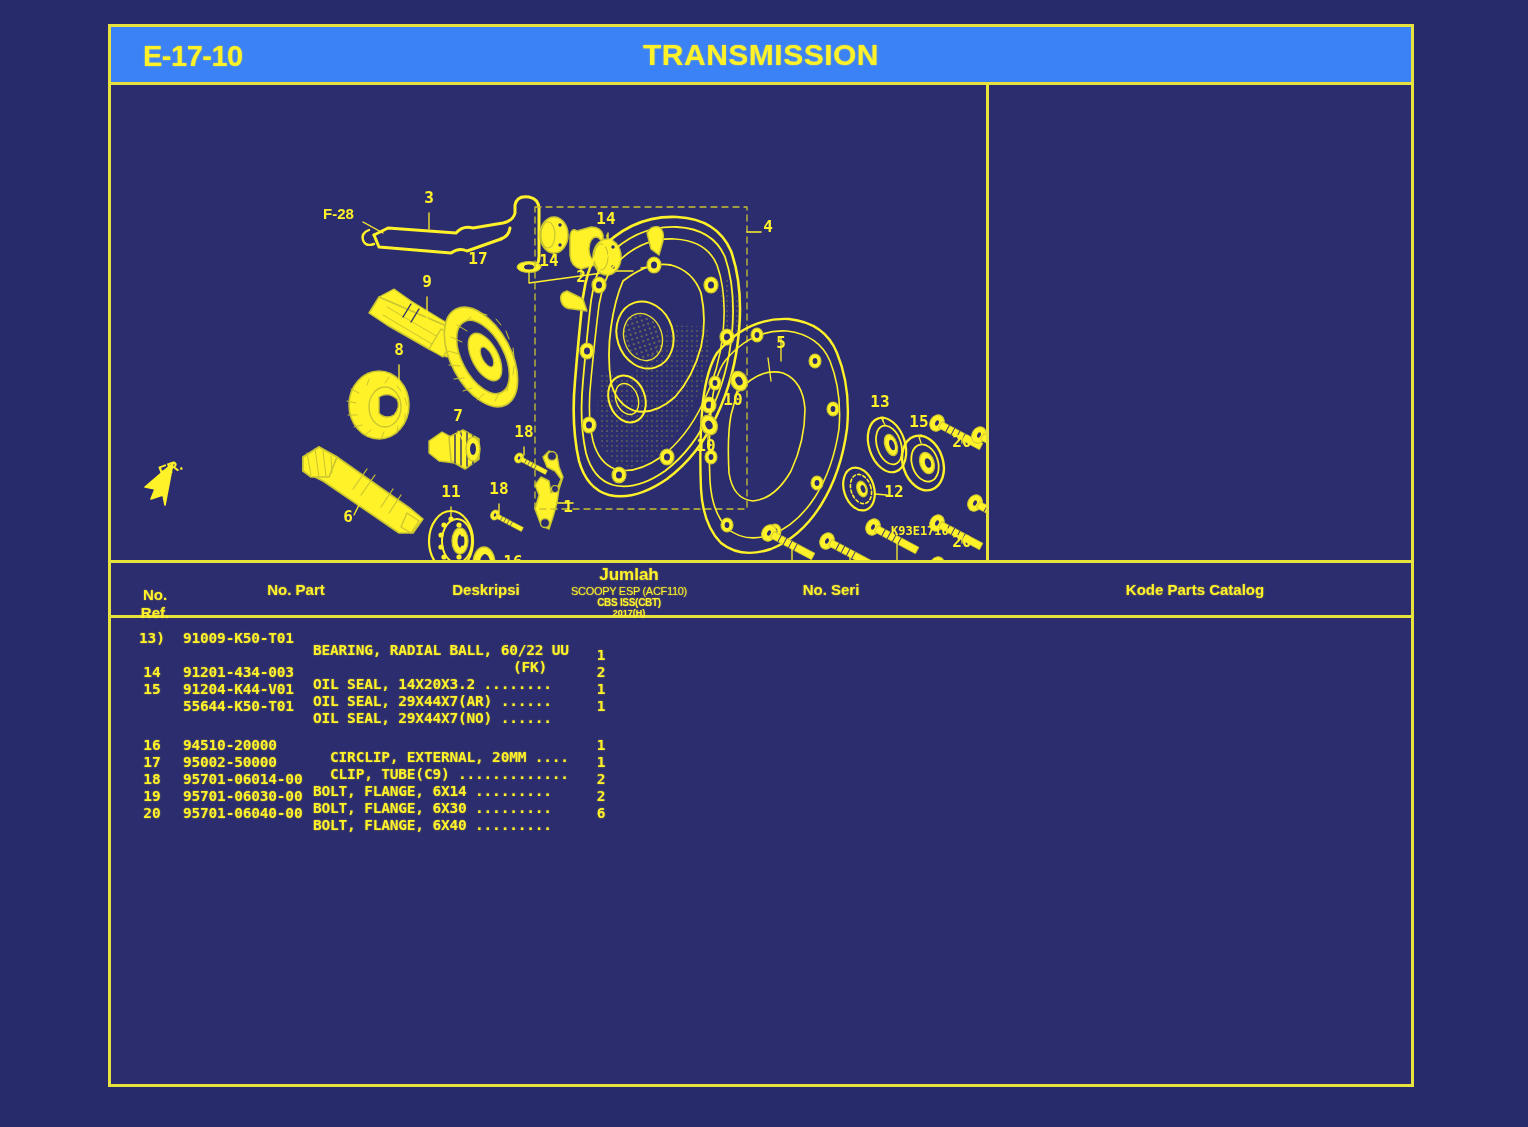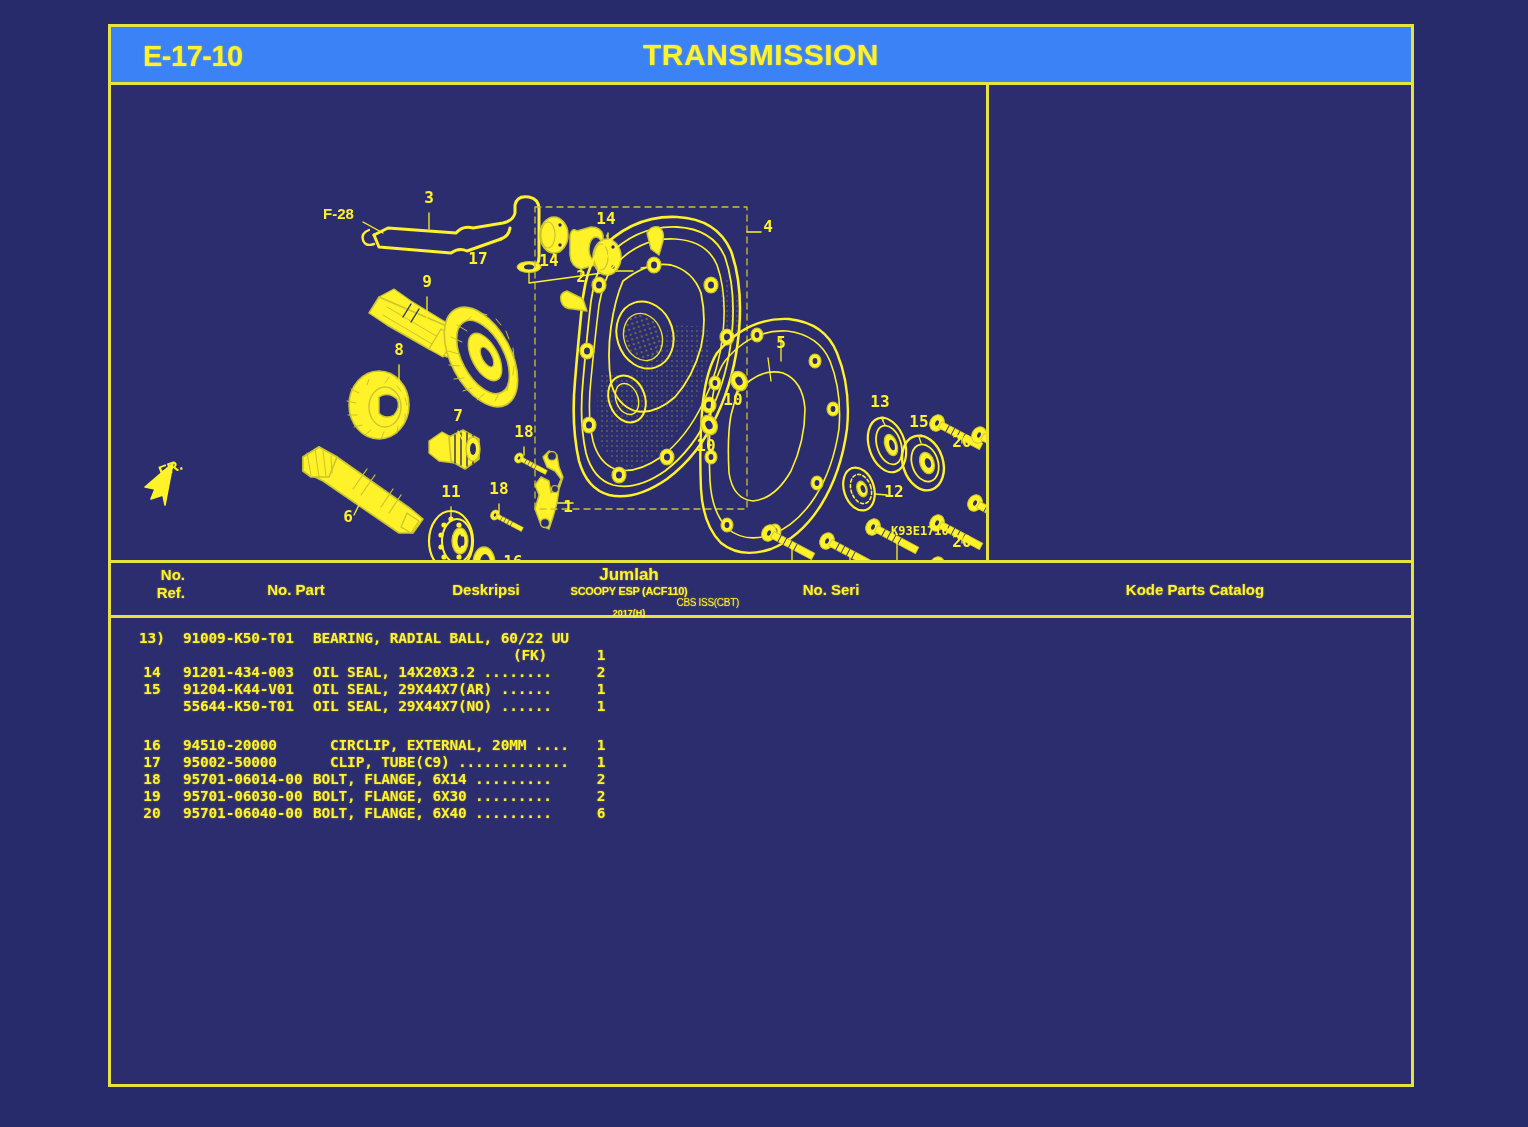--- a/index.html
+++ b/index.html
@@ -97,27 +97,27 @@
     border-bottom: 3px solid #e8e23c;
   }
   .th {
     position: absolute;
     color: #fff229;
     font-size: 15px;
     font-weight: bold;
     text-align: center;
     text-shadow: 0 0 2px rgba(255,242,41,0.5);
   }
-  #th-noref  { left: 14px;  top: 3px;  width: 60px; line-height: 18px; text-align: right; }
+  #th-noref  { left: 14px;  top: 23px;  width: 60px; line-height: 18px; }
   #th-nopart { left: 110px; top: 18px; width: 150px; }
   #th-desk   { left: 300px; top: 18px; width: 150px; text-align: center; }
   #th-jumlah { left: 408px; top: 2px;  width: 220px; }
   #th-jumlah .j-title { font-size: 17px; font-weight: bold; }
-  #th-jumlah .j-model { font-size: 11px; font-weight: bold; letter-spacing: -0.3px; }
-  #th-jumlah .j-variant { font-size: 10px; font-weight: normal; letter-spacing: -0.3px; text-align: right; }
+  #th-jumlah .j-model { font-size: 11px; font-weight: normal; letter-spacing: -0.3px; }
+  #th-jumlah .j-variant { font-size: 10px; font-weight: bold; letter-spacing: -0.3px; }
   #th-jumlah .j-year { font-size: 9px;  font-weight: bold; }
   #th-noseri { left: 620px; top: 18px; width: 200px; }
   #th-kode   { left: 884px; top: 18px; width: 400px; text-align: center; }
 
   
   #parts-list {
     position: absolute;
     left: 0;
     top: 591px;
     width: 100%;
@@ -143,20 +143,21 @@
   .pr-num {
     position: absolute;
     left: 72px;
     letter-spacing: -0.2px;
   }
   .pr-desc {
     position: absolute;
     left: 202px;
     letter-spacing: -0.2px;
     white-space: pre;
+    margin-top: 12px;
   }
   .pr-desc.indented { left: 402px; }
   .pr-qty {
     position: absolute;
     left: 478px;
     width: 24px;
     text-align: center;
   }
   .pr-seri {
     position: absolute;

